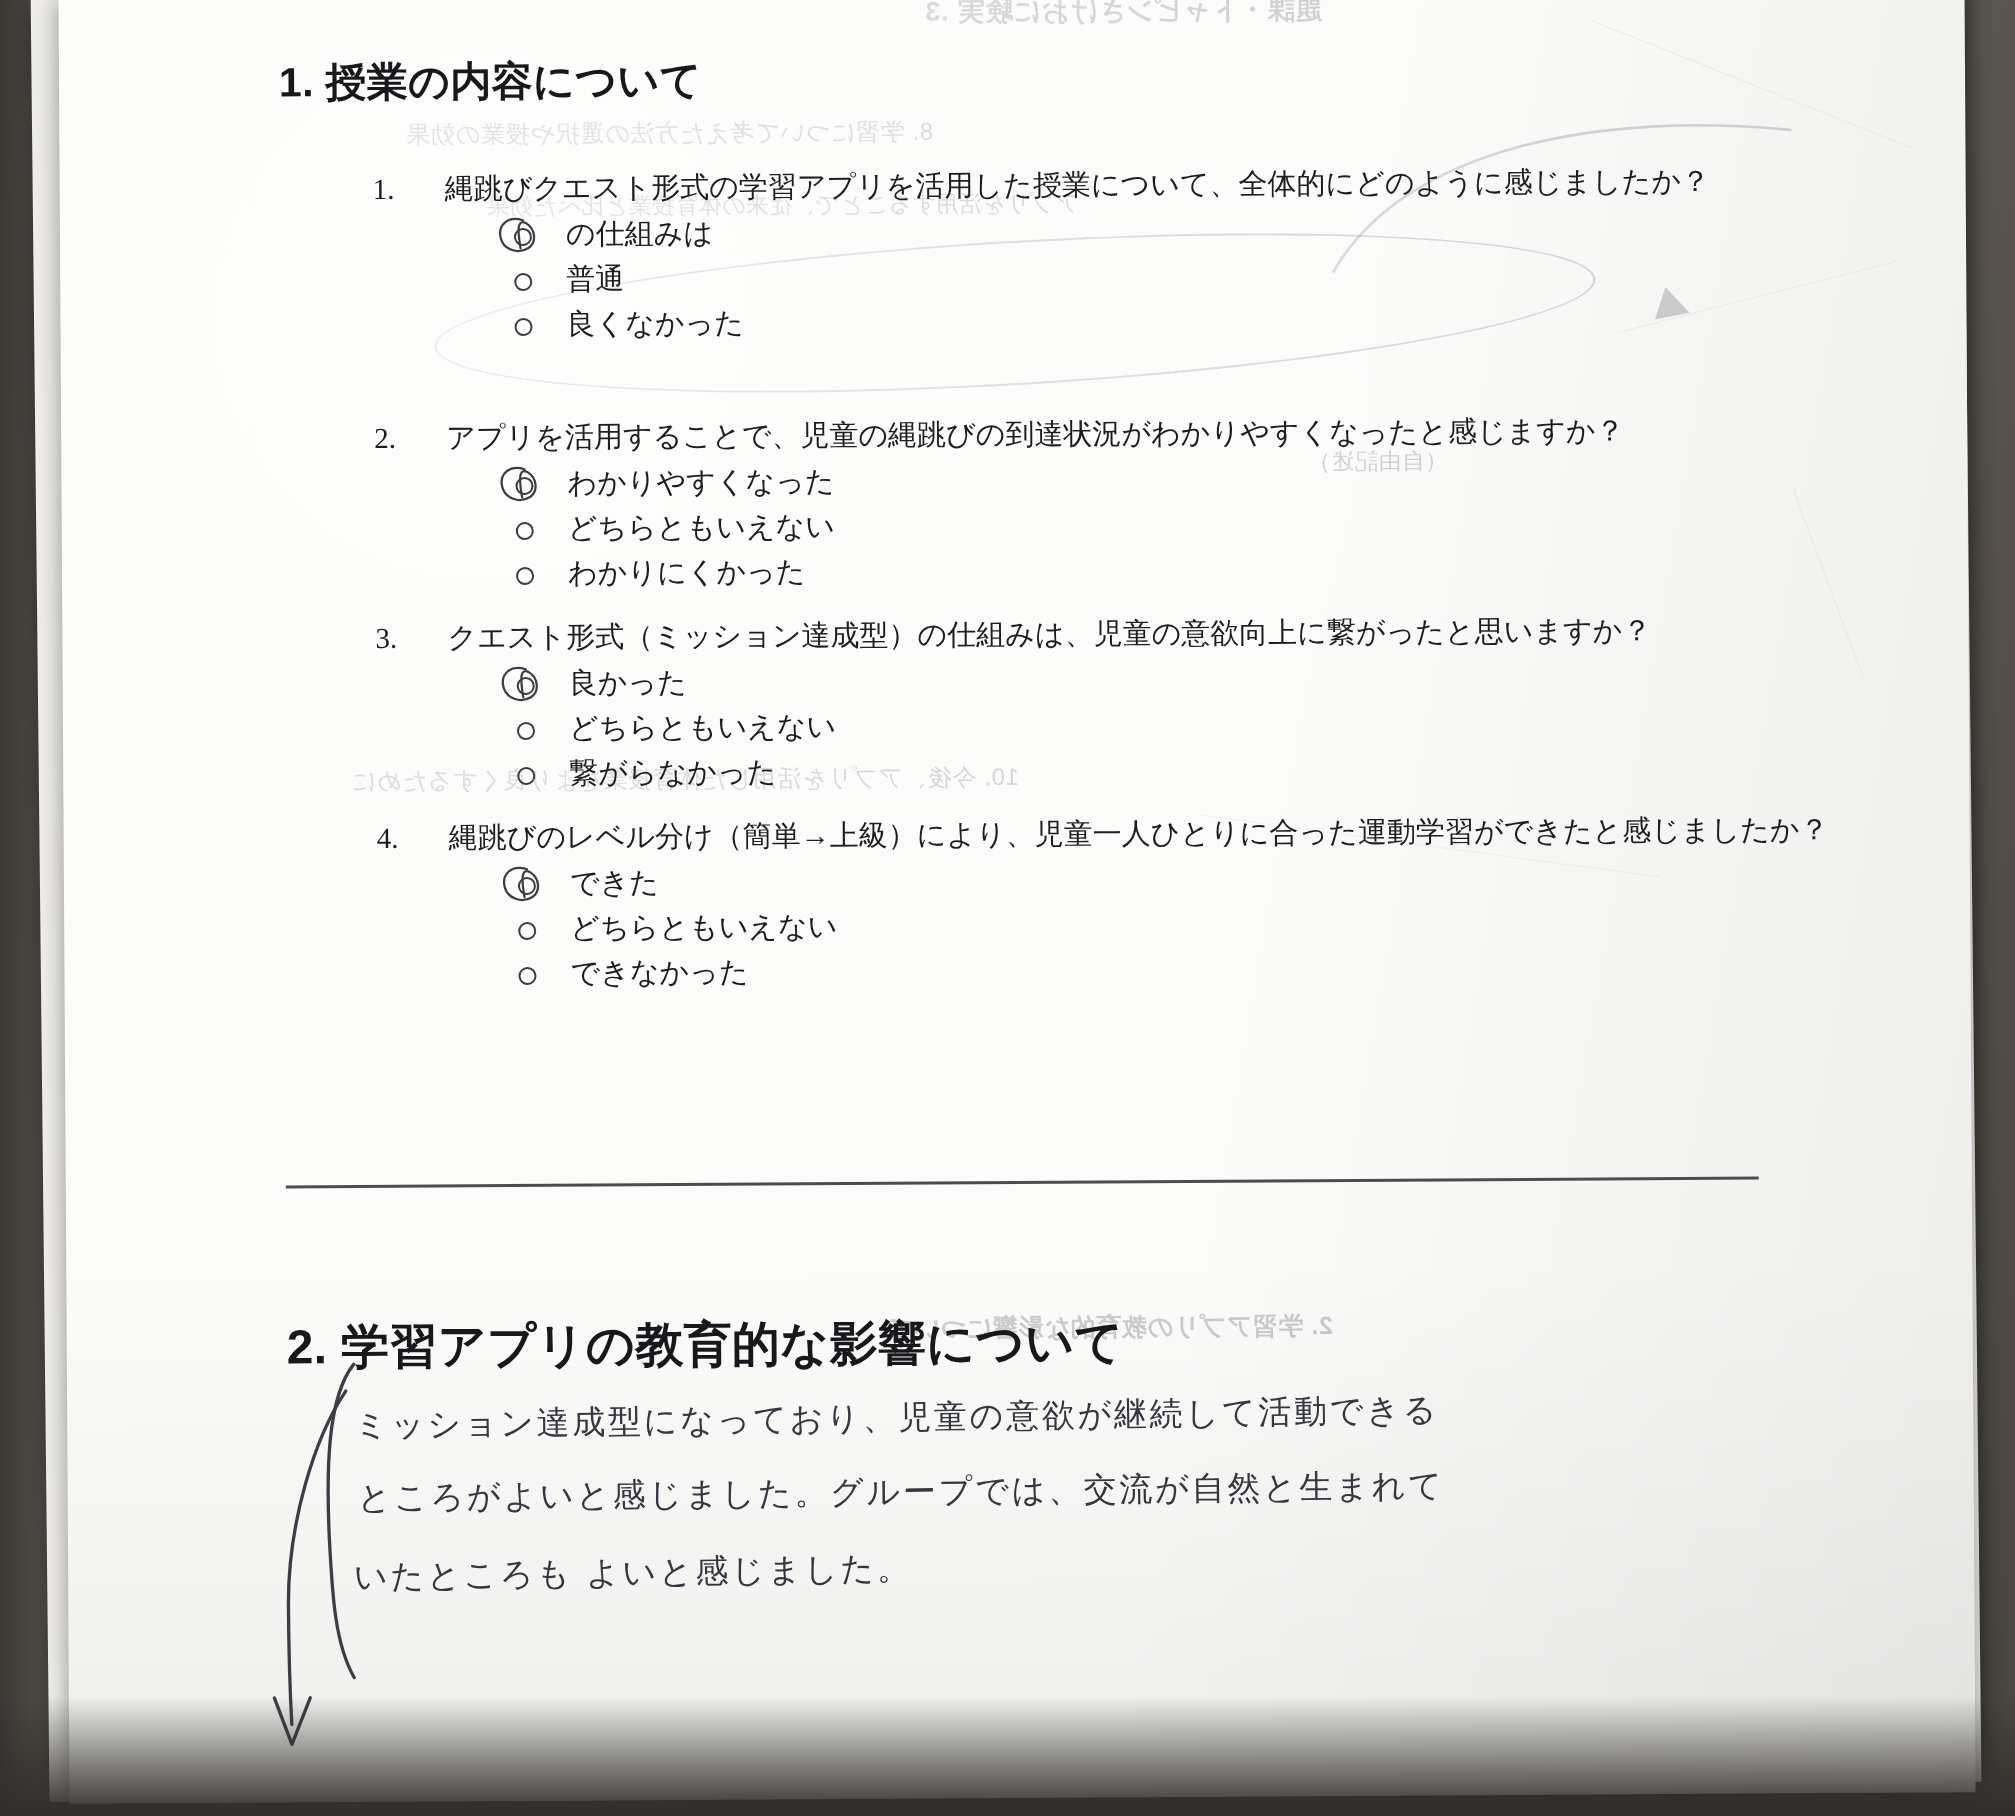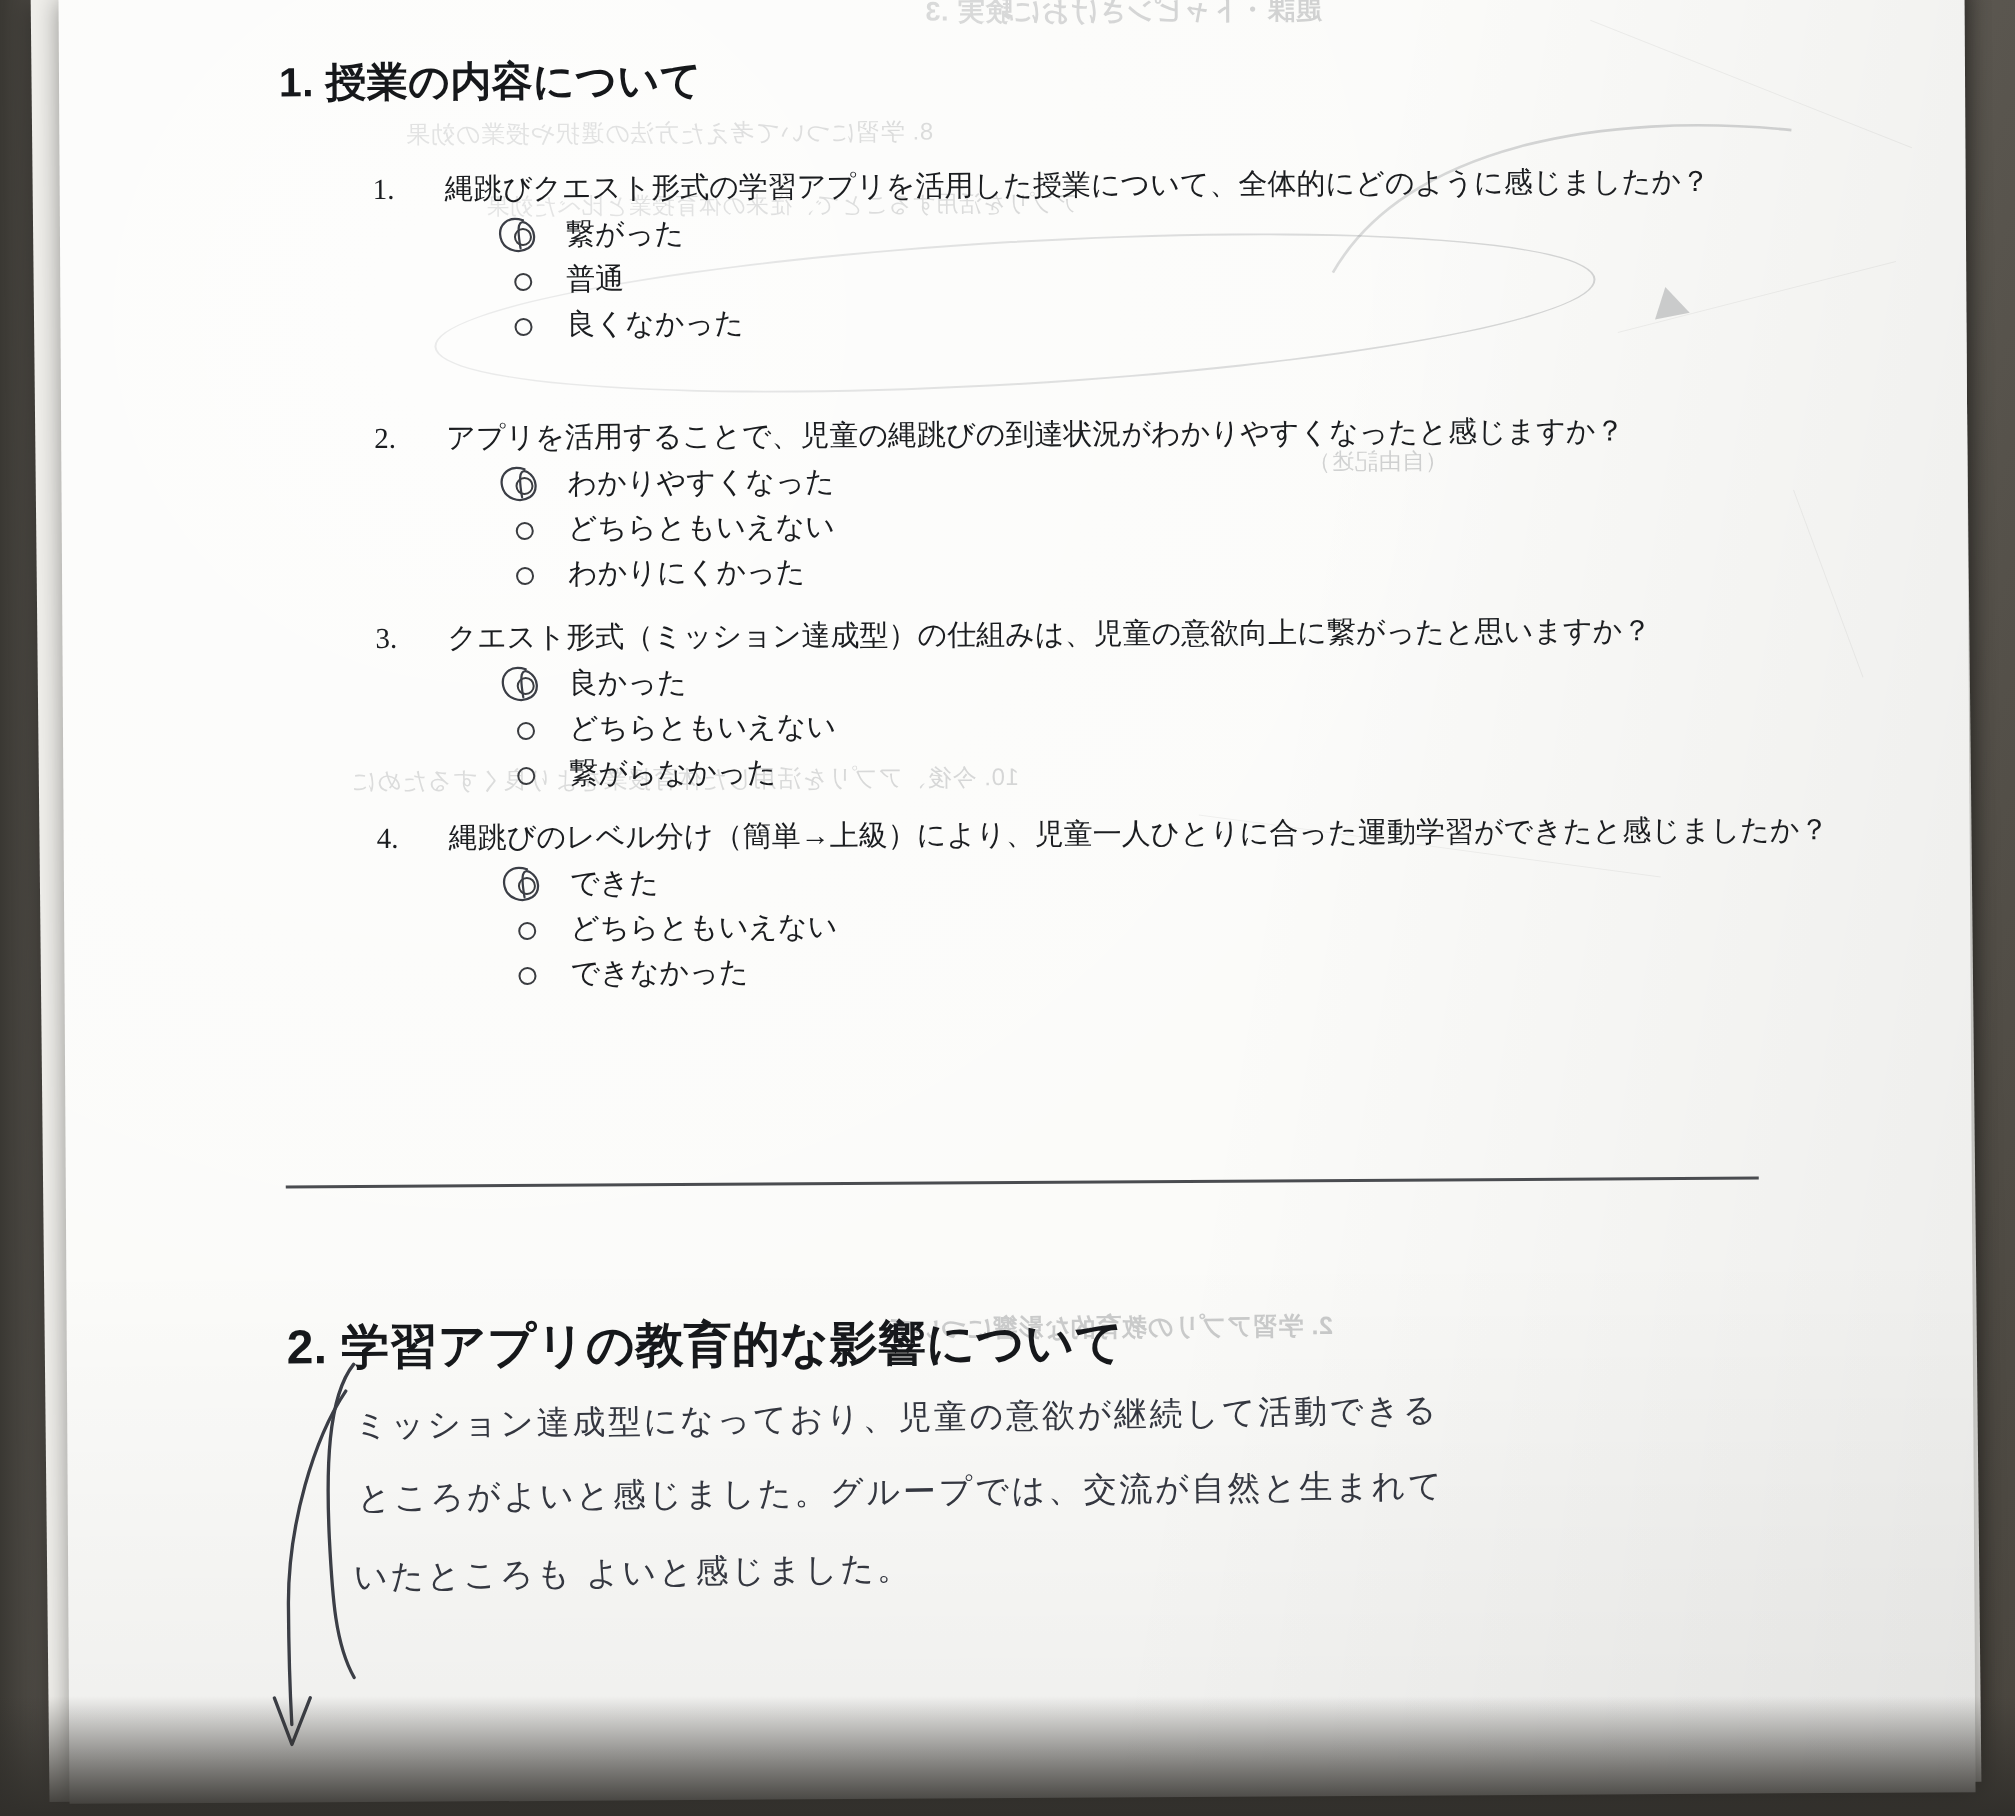--- a/index.html
+++ b/index.html
@@ -267,21 +267,21 @@
 
       <div class="q-block" style="left:313px; top:177px; width:1446px;">
         <span class="q-num">1.</span>
         <div class="q-text">縄跳びクエスト形式の学習アプリを活用した授業について、全体的にどのように感じましたか？</div>
         <ul class="opts">
           <li class="opt">
             <span class="bullet"></span>
             <svg class="handcircle" viewBox="0 0 74 74">
               <path d="M44,14 C20,6 6,22 10,40 C14,58 36,66 52,56 C64,48 64,28 48,18 C44,16 40,16 38,22 C36,30 38,44 40,56" stroke="#3b3e46" stroke-width="3.4" fill="none" stroke-linecap="round"></path>
             </svg>
-            <span>繋がった</span>
+            <span>の仕組みは</span>
           </li>
           <li class="opt">
             <span class="bullet"></span>
             <span>普通</span>
           </li>
           <li class="opt">
             <span class="bullet"></span>
             <span>良くなかった</span>
           </li>
         </ul>

